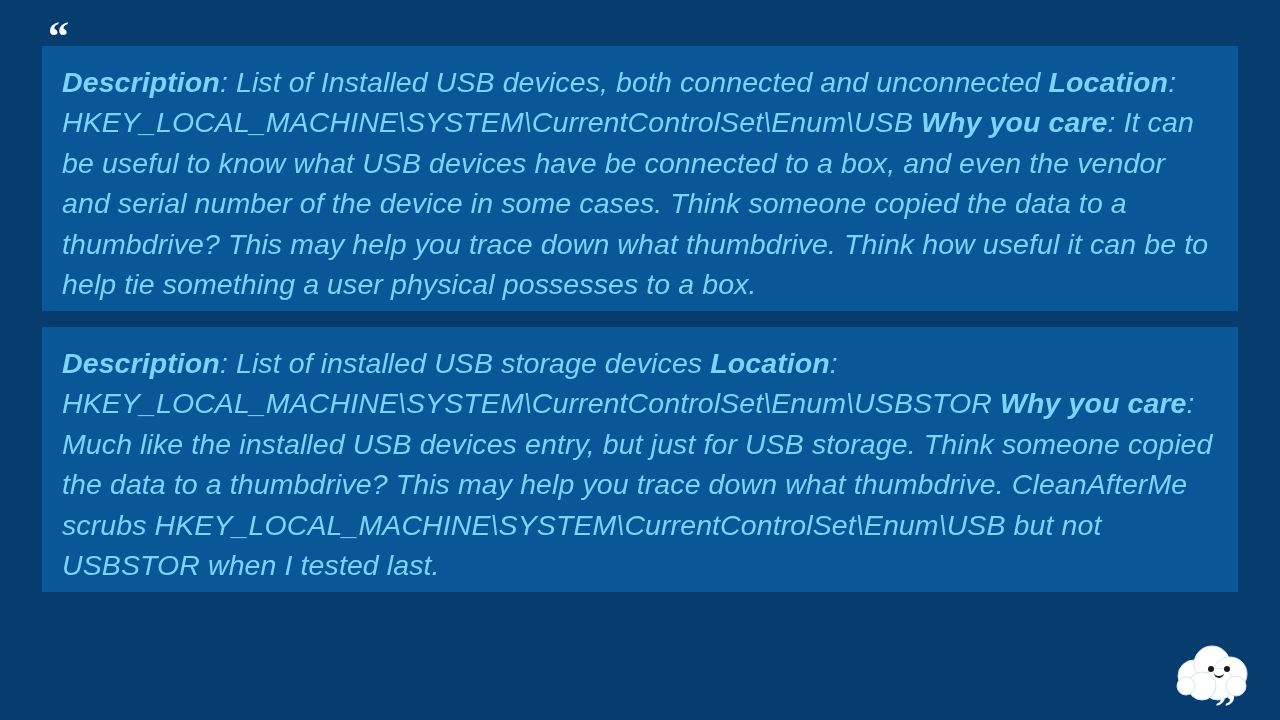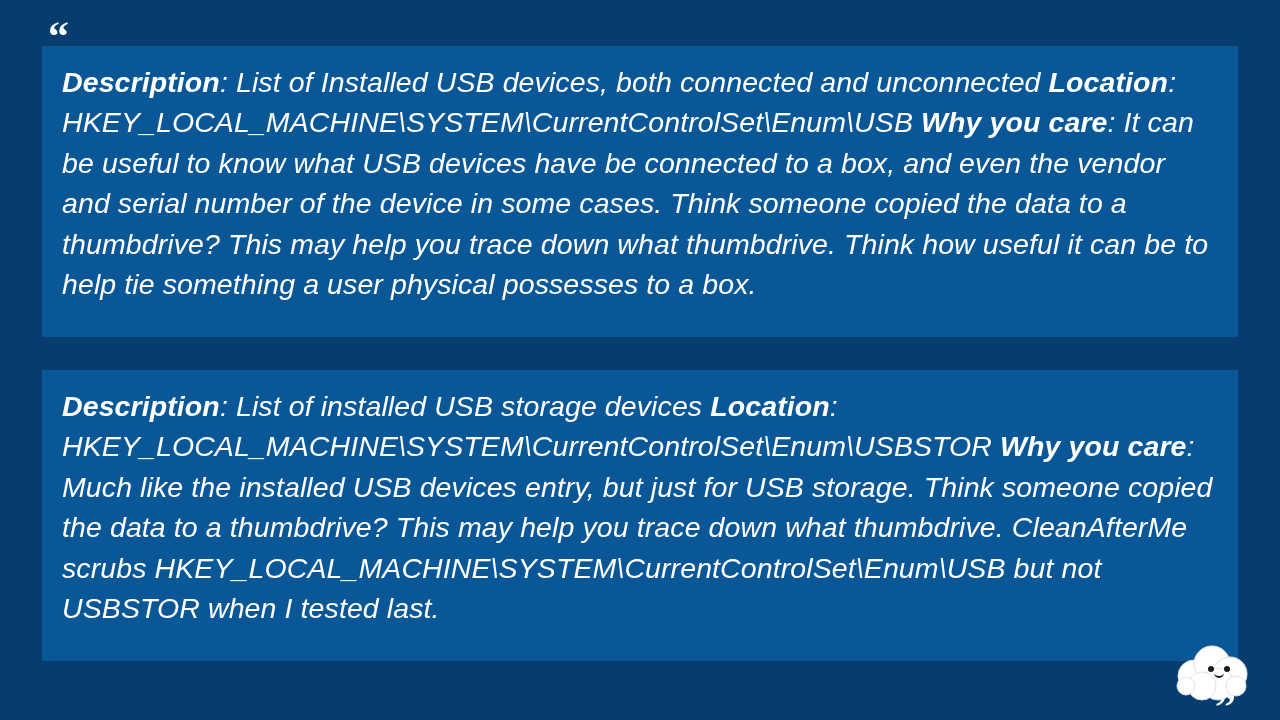--- a/index.html
+++ b/index.html
@@ -33,28 +33,28 @@
     right: 44px;
     bottom: 6px;
     color: #ffffff;
     font-family: Georgia, "Times New Roman", serif;
     font-size: 42px;
     font-weight: bold;
     line-height: 0.3;
   }
   .block {
     background: #0a5797;
-    color: #ffffff;
+    color: #7dd3fc;
     font-size: 28.5px;
     line-height: 1.42;
     font-style: italic;
-    padding: 16px 20px 32px 20px;
+    padding: 16px 20px 6px 20px;
     letter-spacing: 0.1px;
   }
-  .block + .block { margin-top: 33px; }
+  .block + .block { margin-top: 16px; }
   .label { font-weight: 700; }
   .mascot {
     position: absolute;
     right: 28px;
     bottom: 16px;
     width: 78px;
     height: 68px;
     z-index: 5;
   }
   .cloud-body {

